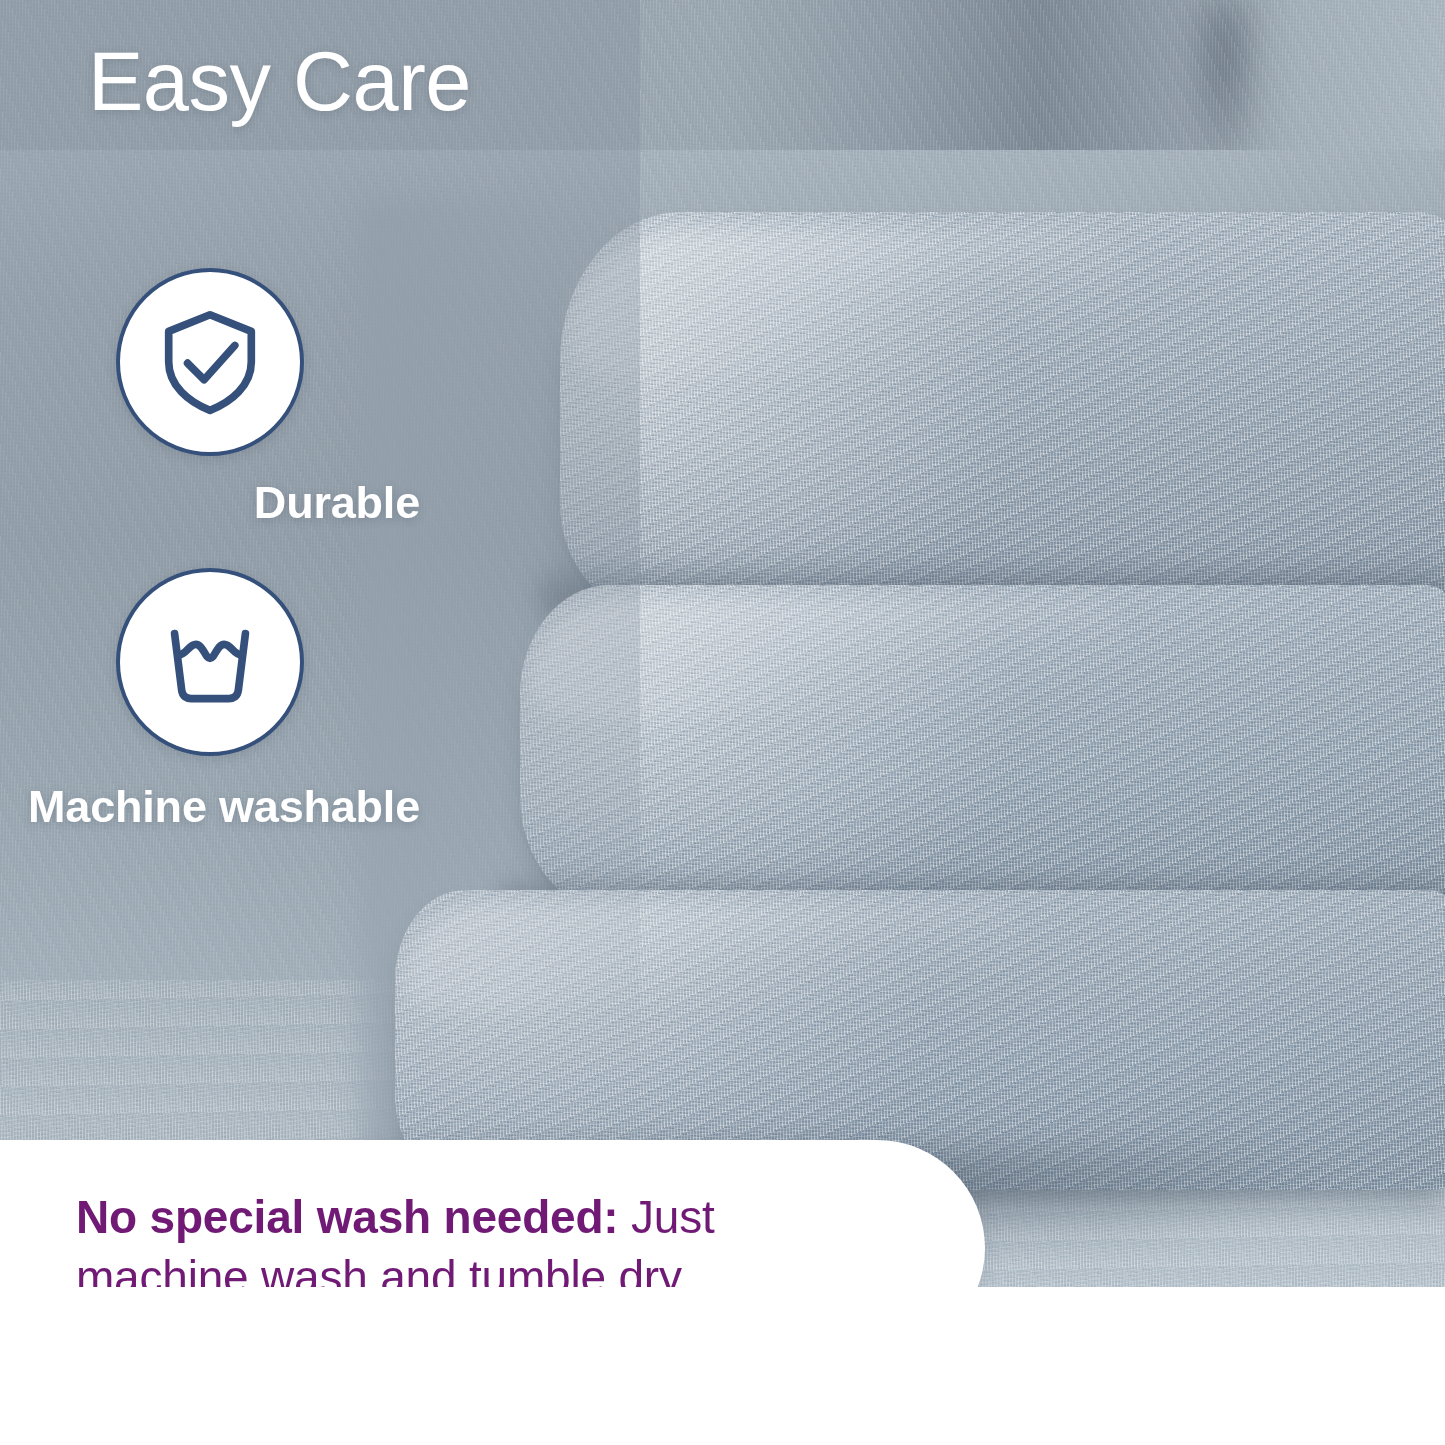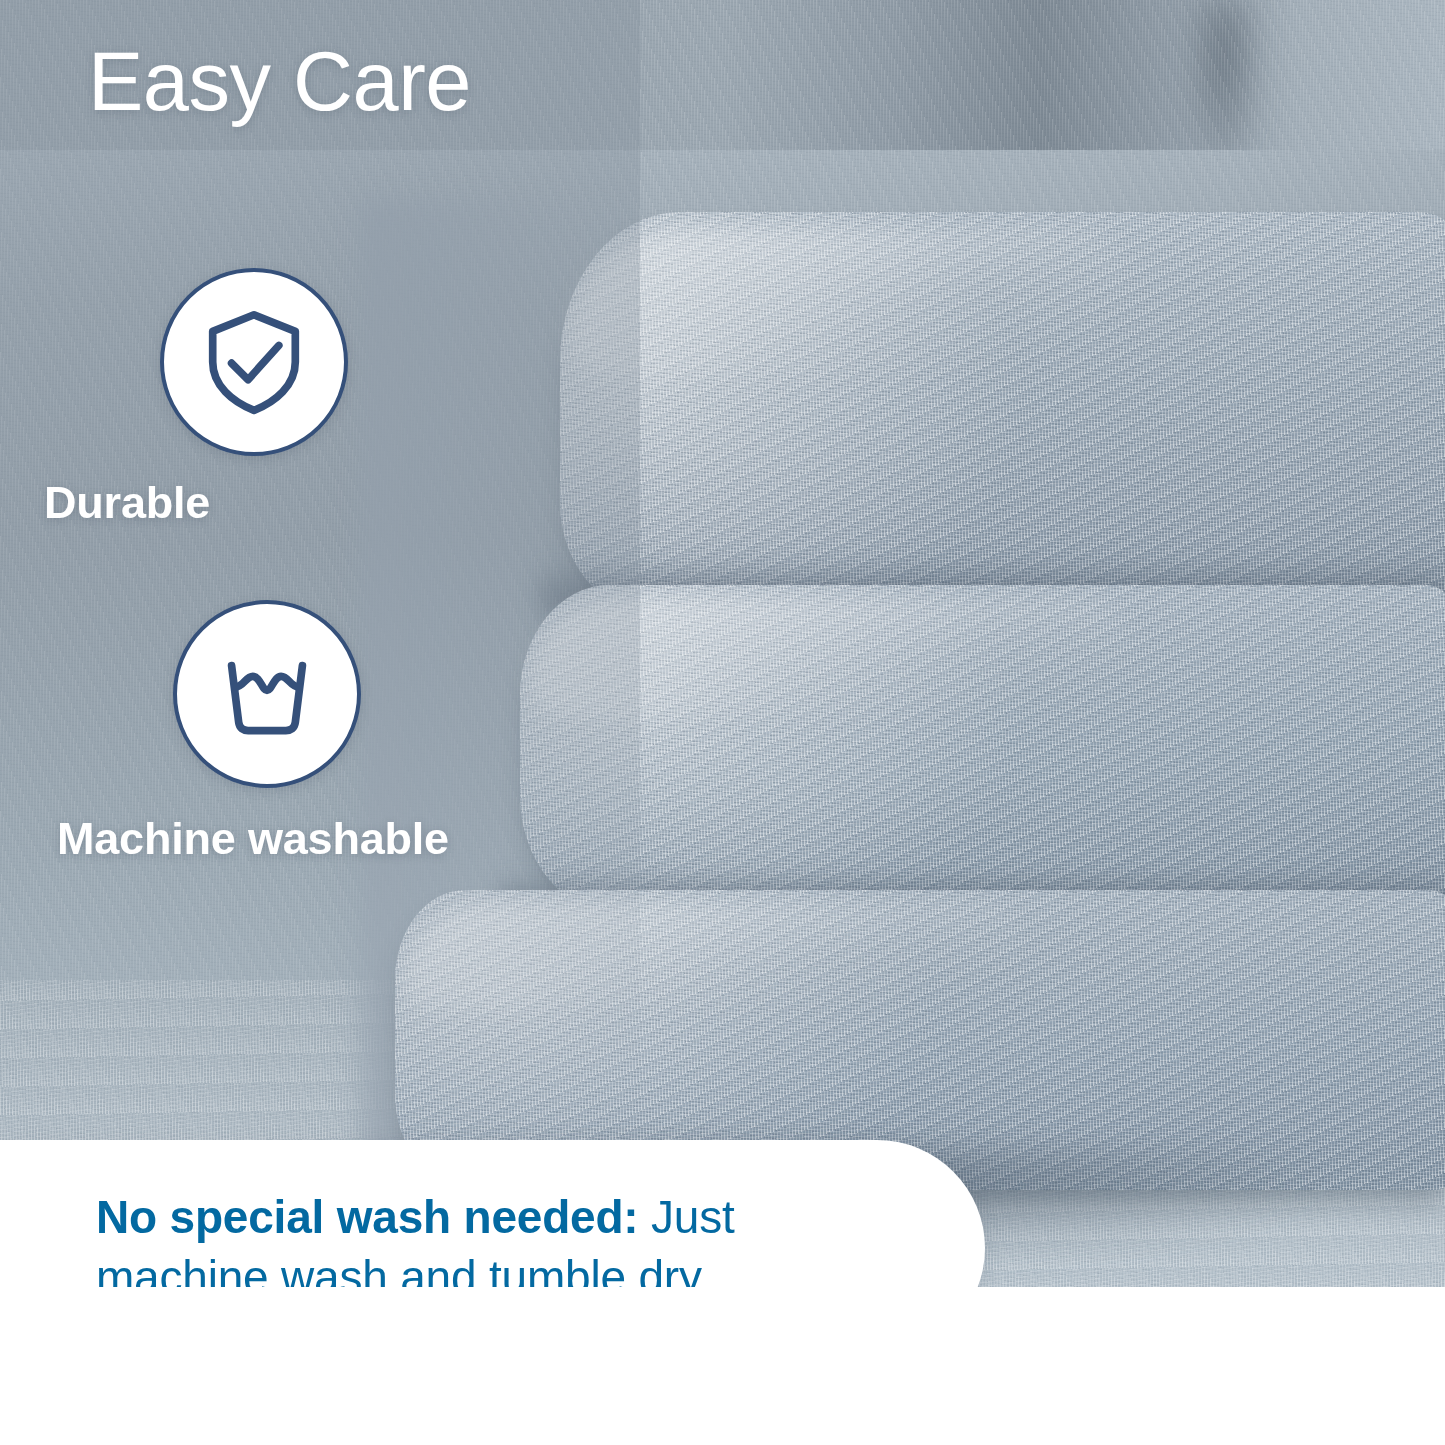--- a/index.html
+++ b/index.html
@@ -213,25 +213,24 @@
     letter-spacing: -0.5px;
     text-shadow: 0 2px 10px rgba(70,84,98,.28);
     white-space: nowrap;
   }
 
   
   .feature {
     position: absolute;
     left: 0;
     width: 420px;
-    text-align: left;
-    margin-left: 44px;
+    text-align: right;
   }
   .feature-1 { top: 268px; }
-  .feature-2 { top: 600px; padding-left: 13px; }
+  .feature-2 { top: 568px; }
 
   .badge-circle {
     width: 188px;
     height: 188px;
     margin: 0 auto;
     border-radius: 50%;
     background: #ffffff;
     border: 4px solid #35507a;
     box-sizing: border-box;
     display: flex;
@@ -259,24 +258,24 @@
     top: 1140px;
     width: 985px;
     height: 216px;
     background: #ffffff;
     border-radius: 0 108px 108px 0;
     display: flex;
     align-items: center;
     box-shadow: 0 4px 20px rgba(60,74,90,.14);
   }
   .caption-text {
-    padding: 0 96px 0 96px;
+    padding: 0 96px 0 76px;
     font-size: 46px;
     line-height: 1.30;
-    color: #0369a1;
+    color: #701a75;
     font-weight: 400;
     letter-spacing: -0.2px;
   }
   .caption-text .lead {
     font-weight: 700;
   }
 </style>
 </head>
 <body>
 

